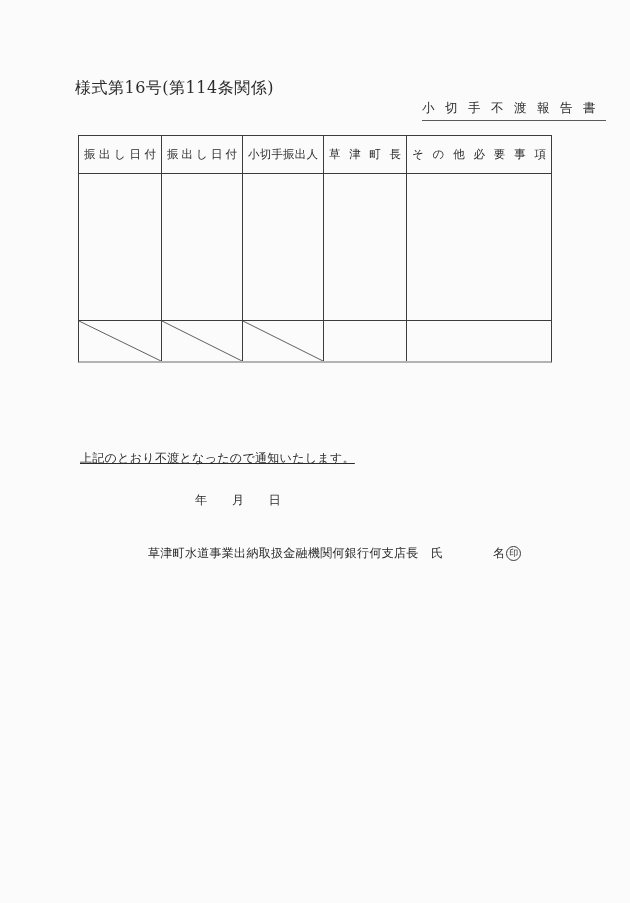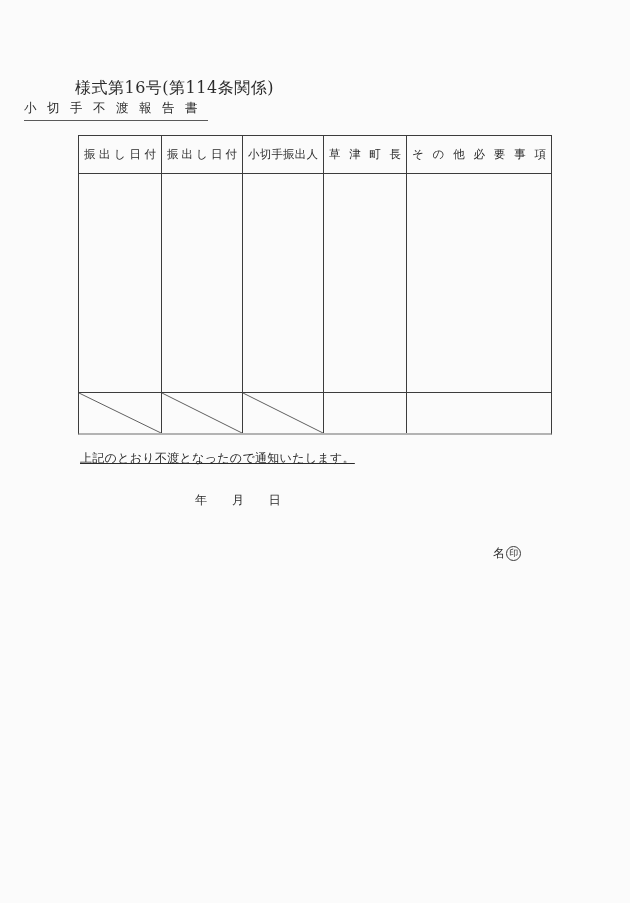--- a/index.html
+++ b/index.html
@@ -12,34 +12,34 @@
     -webkit-font-smoothing:antialiased;
   }
   .page { position:absolute; left:0; top:0; width:630px; height:903px; }
 
   .form-number {
     position:absolute; left:75px; top:78px;
     font-size:16px; letter-spacing:0.5px; white-space:pre;
   }
 
   .title-row {
-    position:absolute; left:0; right:24px; top:97px; text-align:left;padding-left:24px;
+    position:absolute; left:0; right:24px; top:97px; text-align:right;padding-left:24px;
   }
   .doc-title {
     display:inline-block;
     font-size:12.5px;
     letter-spacing:10.5px;
     padding-bottom:3px;
     border-bottom:1.5px solid #5a5a5a;
     white-space:pre;
   }
 
   .tbl {
     position:absolute; left:78px; top:135px;
-    width:474px; height:300px;
+    width:474px; height:228px;
     border:1px solid #3c3c3c;
     border-bottom:2px solid #b3b3b3;
     display:grid;
     grid-template-columns:83px 81px 81px 83px 1fr;
     grid-template-rows:38px 1fr 40px;
     background:transparent;
   }
   .cell { position:relative; border-right:1px solid #3c3c3c; }
   .cell:nth-child(5n) { border-right:none; }
   .hc, .bc { border-bottom:1px solid #3c3c3c; }
@@ -119,20 +119,21 @@
     </div>
     <div class="cell fc"></div>
     <div class="cell fc"></div>
   </div>
 
   <div class="txt notice">上記のとおり不渡となったので通知いたします。</div>
 
   <div class="txt dateline">年　　月　　日</div>
 
 
+  <div class="txt sender">草津町水道事業出納取扱金融機関何銀行何支店長　氏</div>
 
   <div class="txt seal-line">
     <span>名</span>
     <span class="seal-circle">
       <span>印</span>
     </span>
   </div>
 
 </div>
 

